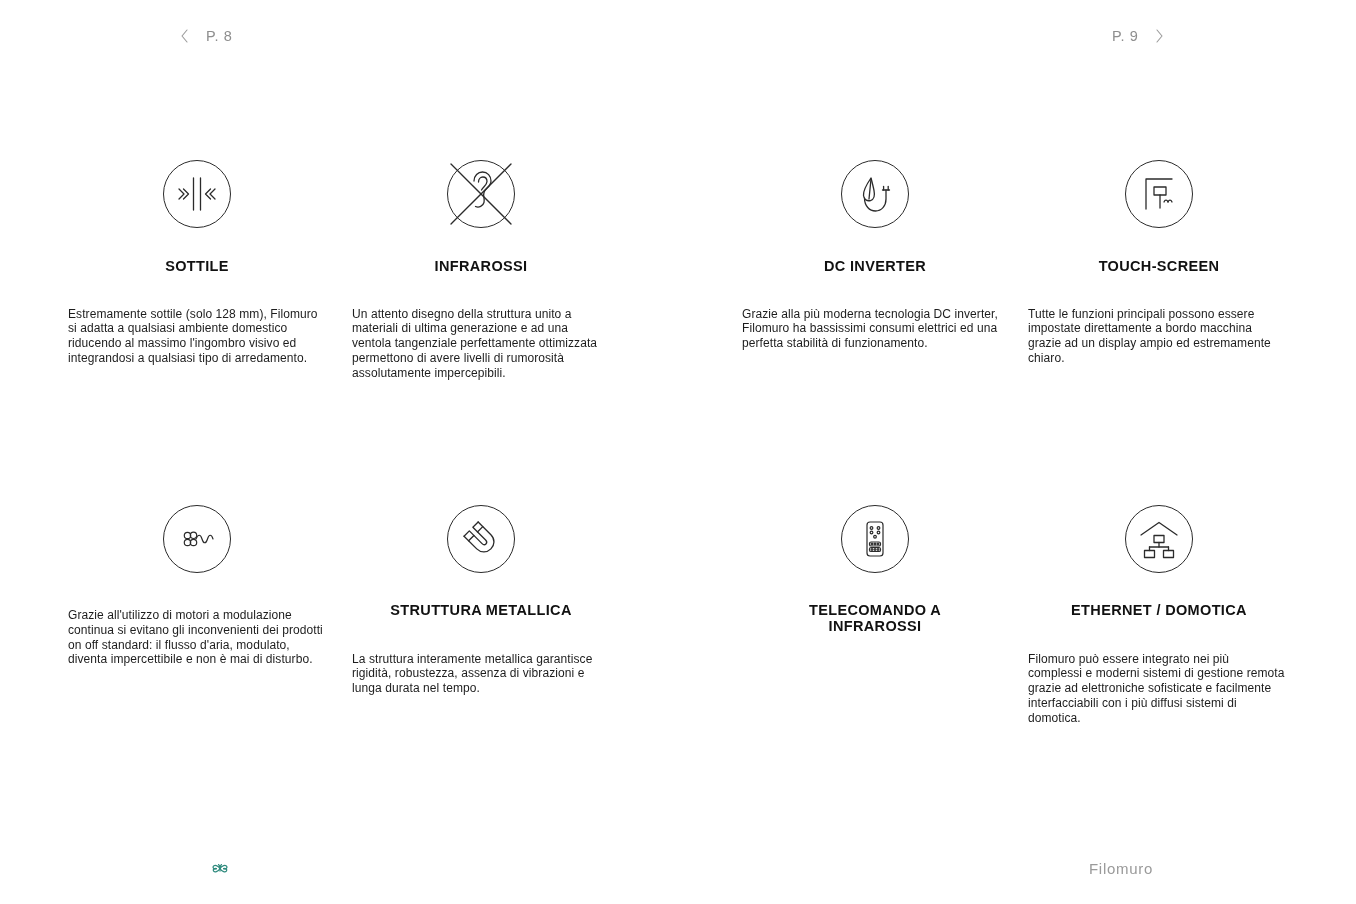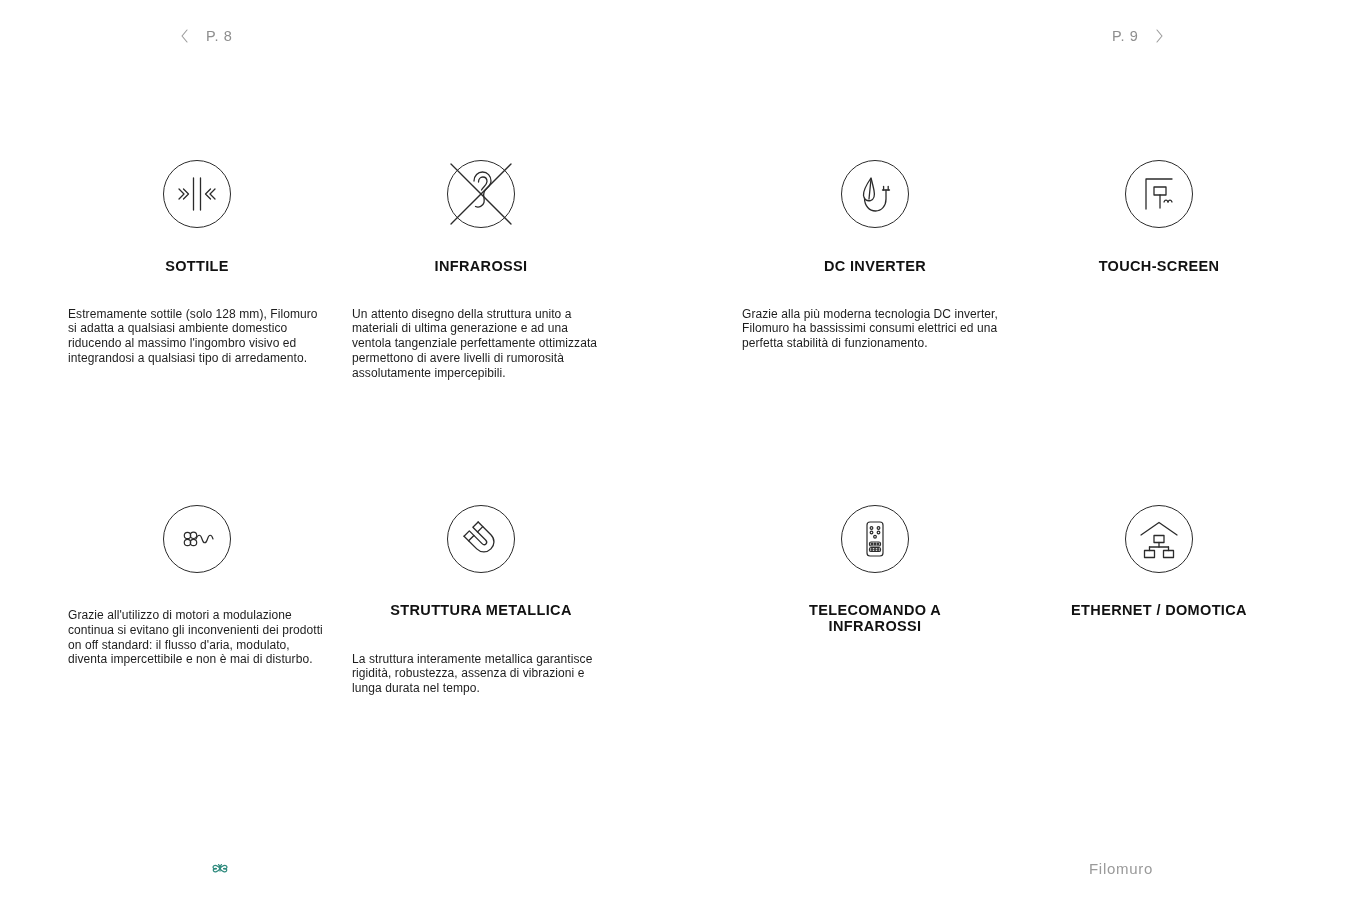--- a/index.html
+++ b/index.html
@@ -235,20 +235,21 @@
             <svg width="56" height="56" viewBox="0 0 56 56" fill="none" stroke="#2b2b2b" stroke-width="1.3" stroke-linecap="round" stroke-linejoin="round">
               <path d="M41 13 L15 13 L15 43"></path>
               <rect x="23" y="21" width="12" height="8"></rect>
               <path d="M29 29 L29 42"></path>
               <path d="M33 36 C34 33.5 36 33.5 37 36"></path>
               <path d="M37 36 C38 33.5 40 33.5 41 36"></path>
             </svg>
           </div>
         </div>
         <div class="feature-title">TOUCH-SCREEN</div>
+        <div class="feature-body">Tutte le funzioni principali possono essere impostate direttamente a bordo macchina grazie ad un display ampio ed estremamente chiaro.</div>
       </div>
 
     </div>
 
     <div class="row row2">
 
       <div class="cell c0">
         <div class="icon-wrap">
           <div class="icon-circle">
             <svg width="56" height="56" viewBox="0 0 56 56" fill="none" stroke="#2b2b2b" stroke-width="1.2" stroke-linecap="round" stroke-linejoin="round">
@@ -314,20 +315,21 @@
               <path d="M28 31.5 L28 36"></path>
               <path d="M18.5 36 L37.5 36"></path>
               <path d="M18.5 36 L18.5 39.5"></path>
               <path d="M37.5 36 L37.5 39.5"></path>
               <rect x="13.5" y="39.5" width="10" height="7"></rect>
               <rect x="32.5" y="39.5" width="10" height="7"></rect>
             </svg>
           </div>
         </div>
         <div class="feature-title">ETHERNET / DOMOTICA</div>
+        <div class="feature-body">Filomuro può essere integrato nei più complessi e moderni sistemi di gestione remota grazie ad elettroniche sofisticate e facilmente interfacciabili con i più diffusi sistemi di domotica.</div>
       </div>
 
     </div>
   </div>
 
   <div class="footer-logo">
     <svg width="24" height="24" viewBox="0 0 24 24" fill="none" stroke="currentColor" stroke-width="1.25" stroke-linecap="round" stroke-linejoin="round">
       <path d="M12 11.5 C10.3 8.4 6.2 7.4 5.2 9.6 C4.4 11.4 6.7 12.4 8.3 11.7"></path>
       <path d="M12 11.5 C13.7 8.4 17.8 7.4 18.8 9.6 C19.6 11.4 17.3 12.4 15.7 11.7"></path>
       <path d="M12 11.5 C10.3 14.6 6.3 15.9 5.4 13.8 C4.7 12.1 6.8 11.1 8.4 11.7"></path>

